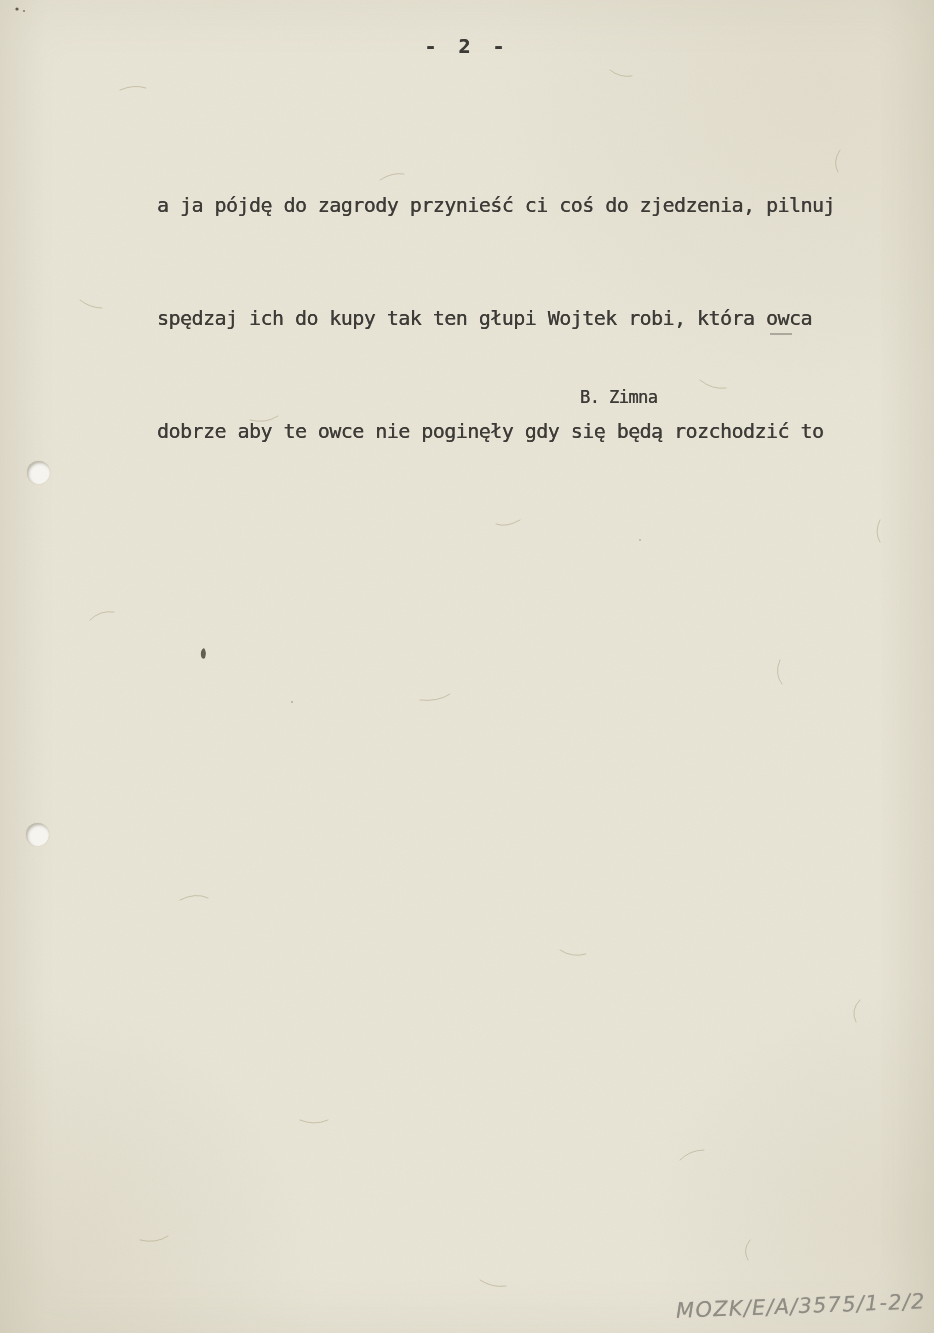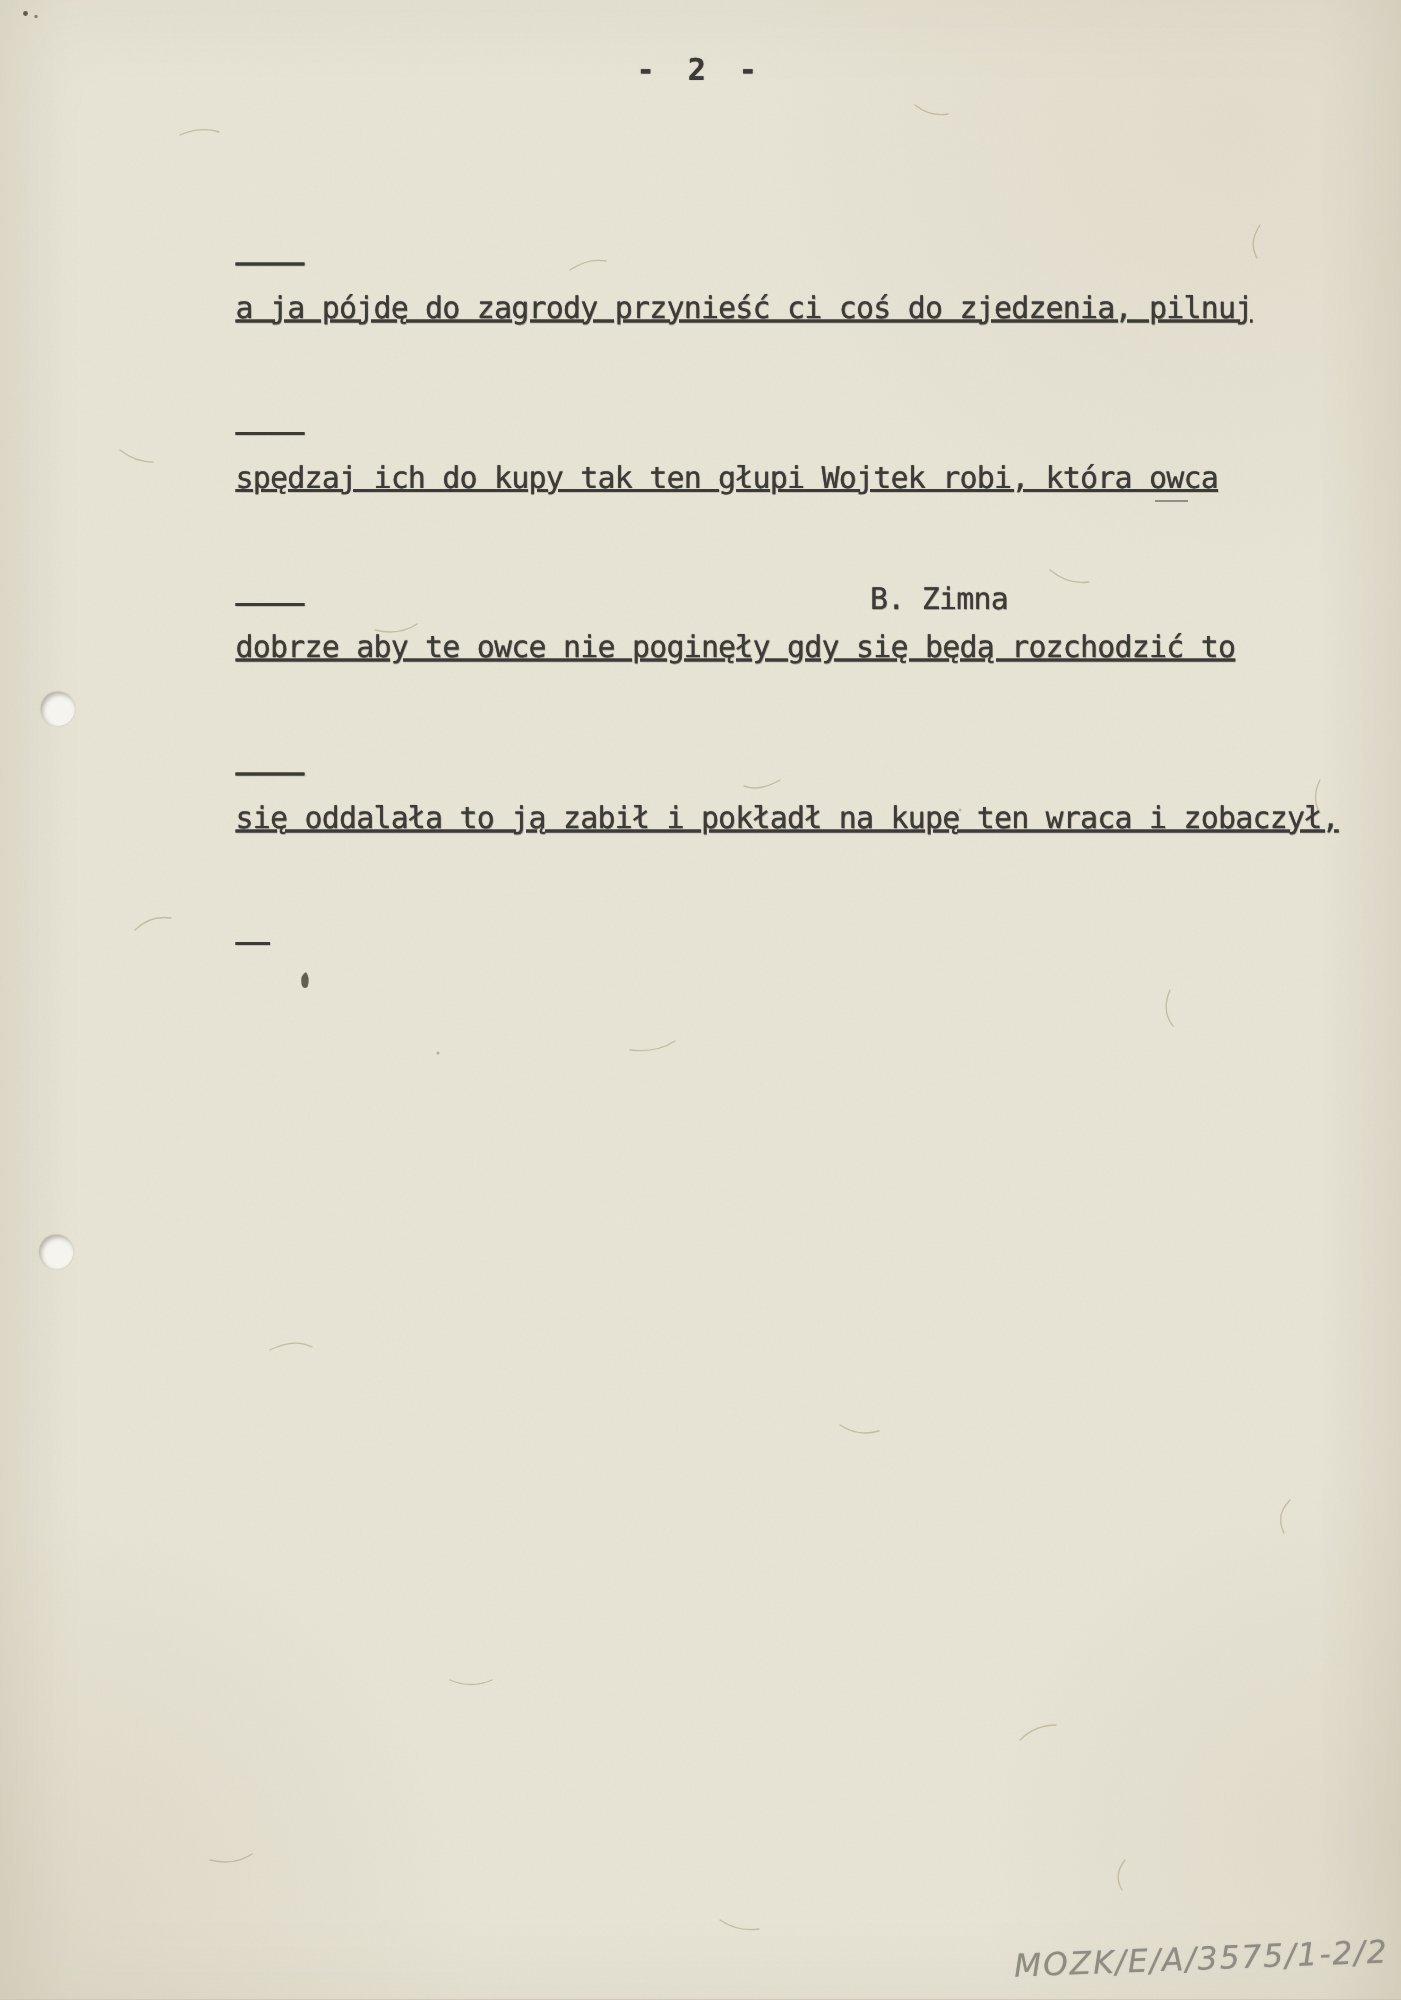--- a/index.html
+++ b/index.html
@@ -58,28 +58,27 @@
 
   .body-text {
     position: absolute;
     left: 157px;
     top: 111px;
     width: 760px;
     font-size: 20px;
     letter-spacing: -0.55px;
     line-height: 37.8px;
     white-space: pre;
-    text-decoration: underline;
   }
 
   .signature {
     position: absolute;
     left: 580px;
     top: 387px;
-    font-size: 20px;
+    font-size: 17px;
     letter-spacing: -0.55px;
   }
 
   .archival-note {
     position: absolute;
     left: 676px;
     top: 1294px;
     font-family: "DejaVu Sans", sans-serif;
     font-style: italic;
     font-size: 21px;
@@ -134,20 +133,19 @@
 
   <div class="hole hole-top"></div>
   <div class="hole hole-bottom"></div>
 
   <div class="page-number typewritten">- 2 -</div>
 
   <div class="body-text typewritten">
     <div>a ja pójdę do zagrody przynieść ci coś do zjedzenia, pilnuj</div>
     <div>spędzaj ich do kupy tak ten głupi Wojtek robi, która owca</div>
     <div>dobrze aby te owce nie poginęły gdy się będą rozchodzić to</div>
-    <div>się oddalała to ją zabił i pokładł na kupę ten wraca i zobaczył,</div>
   </div>
 
   <div class="signature typewritten">B. Zimna</div>
 
   <div class="archival-note">MOZK/E/A/3575/1-2/2</div>
 
 </div>
 
 </body></html>

